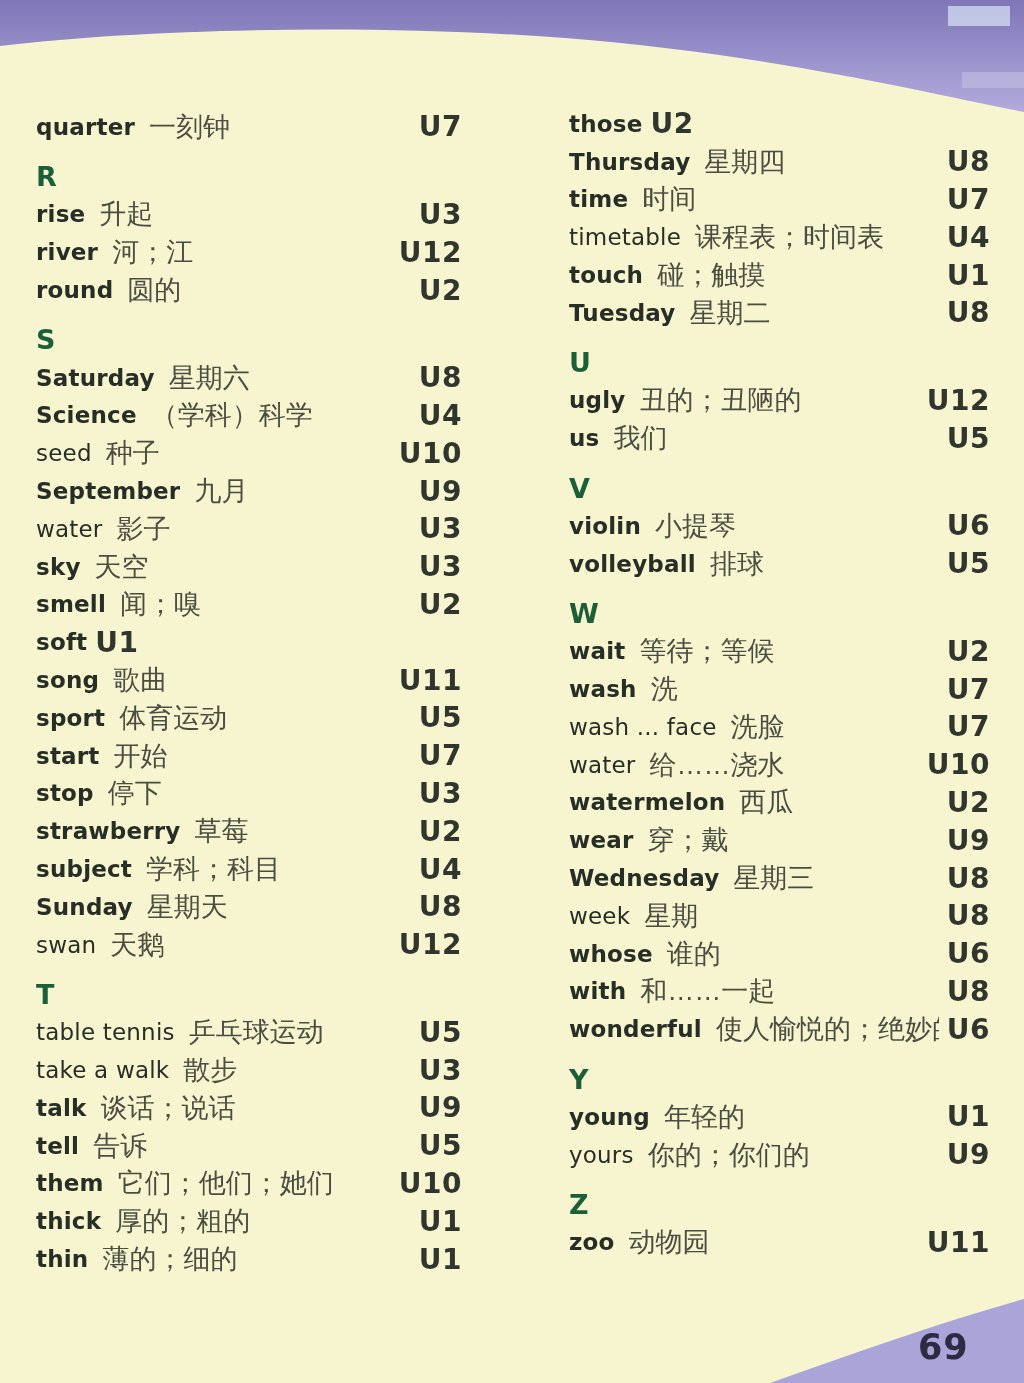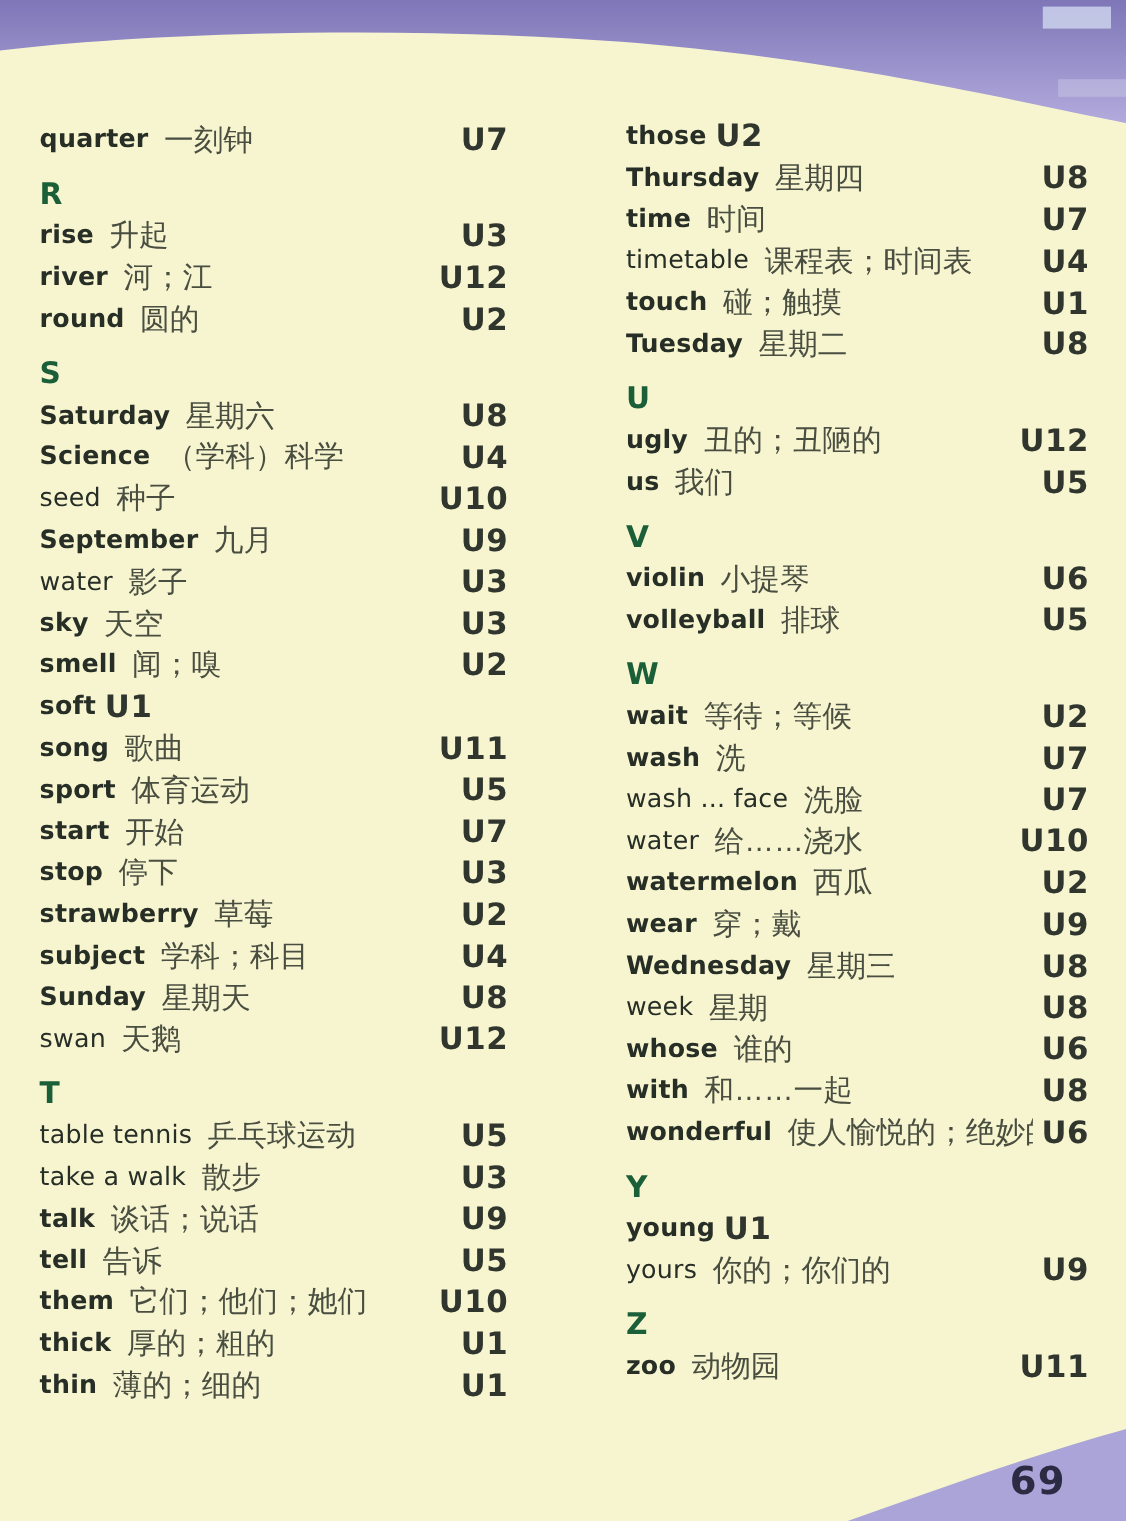--- a/index.html
+++ b/index.html
@@ -317,20 +317,21 @@
       <div class="row entry">
         <span class="word">wonderful</span>
         <span class="zh">使人愉悦的；绝妙的</span>
         <span class="unit">U6</span>
       </div>
       <div class="row section">
         <span>Y</span>
       </div>
       <div class="row entry">
         <span class="word">young</span>
+        <span class="zh">年轻的</span>
         <span class="unit">U1</span>
       </div>
       <div class="row entry">
         <span class="word reg">yours</span>
         <span class="zh">你的；你们的</span>
         <span class="unit">U9</span>
       </div>
       <div class="row section">
         <span>Z</span>
       </div>

